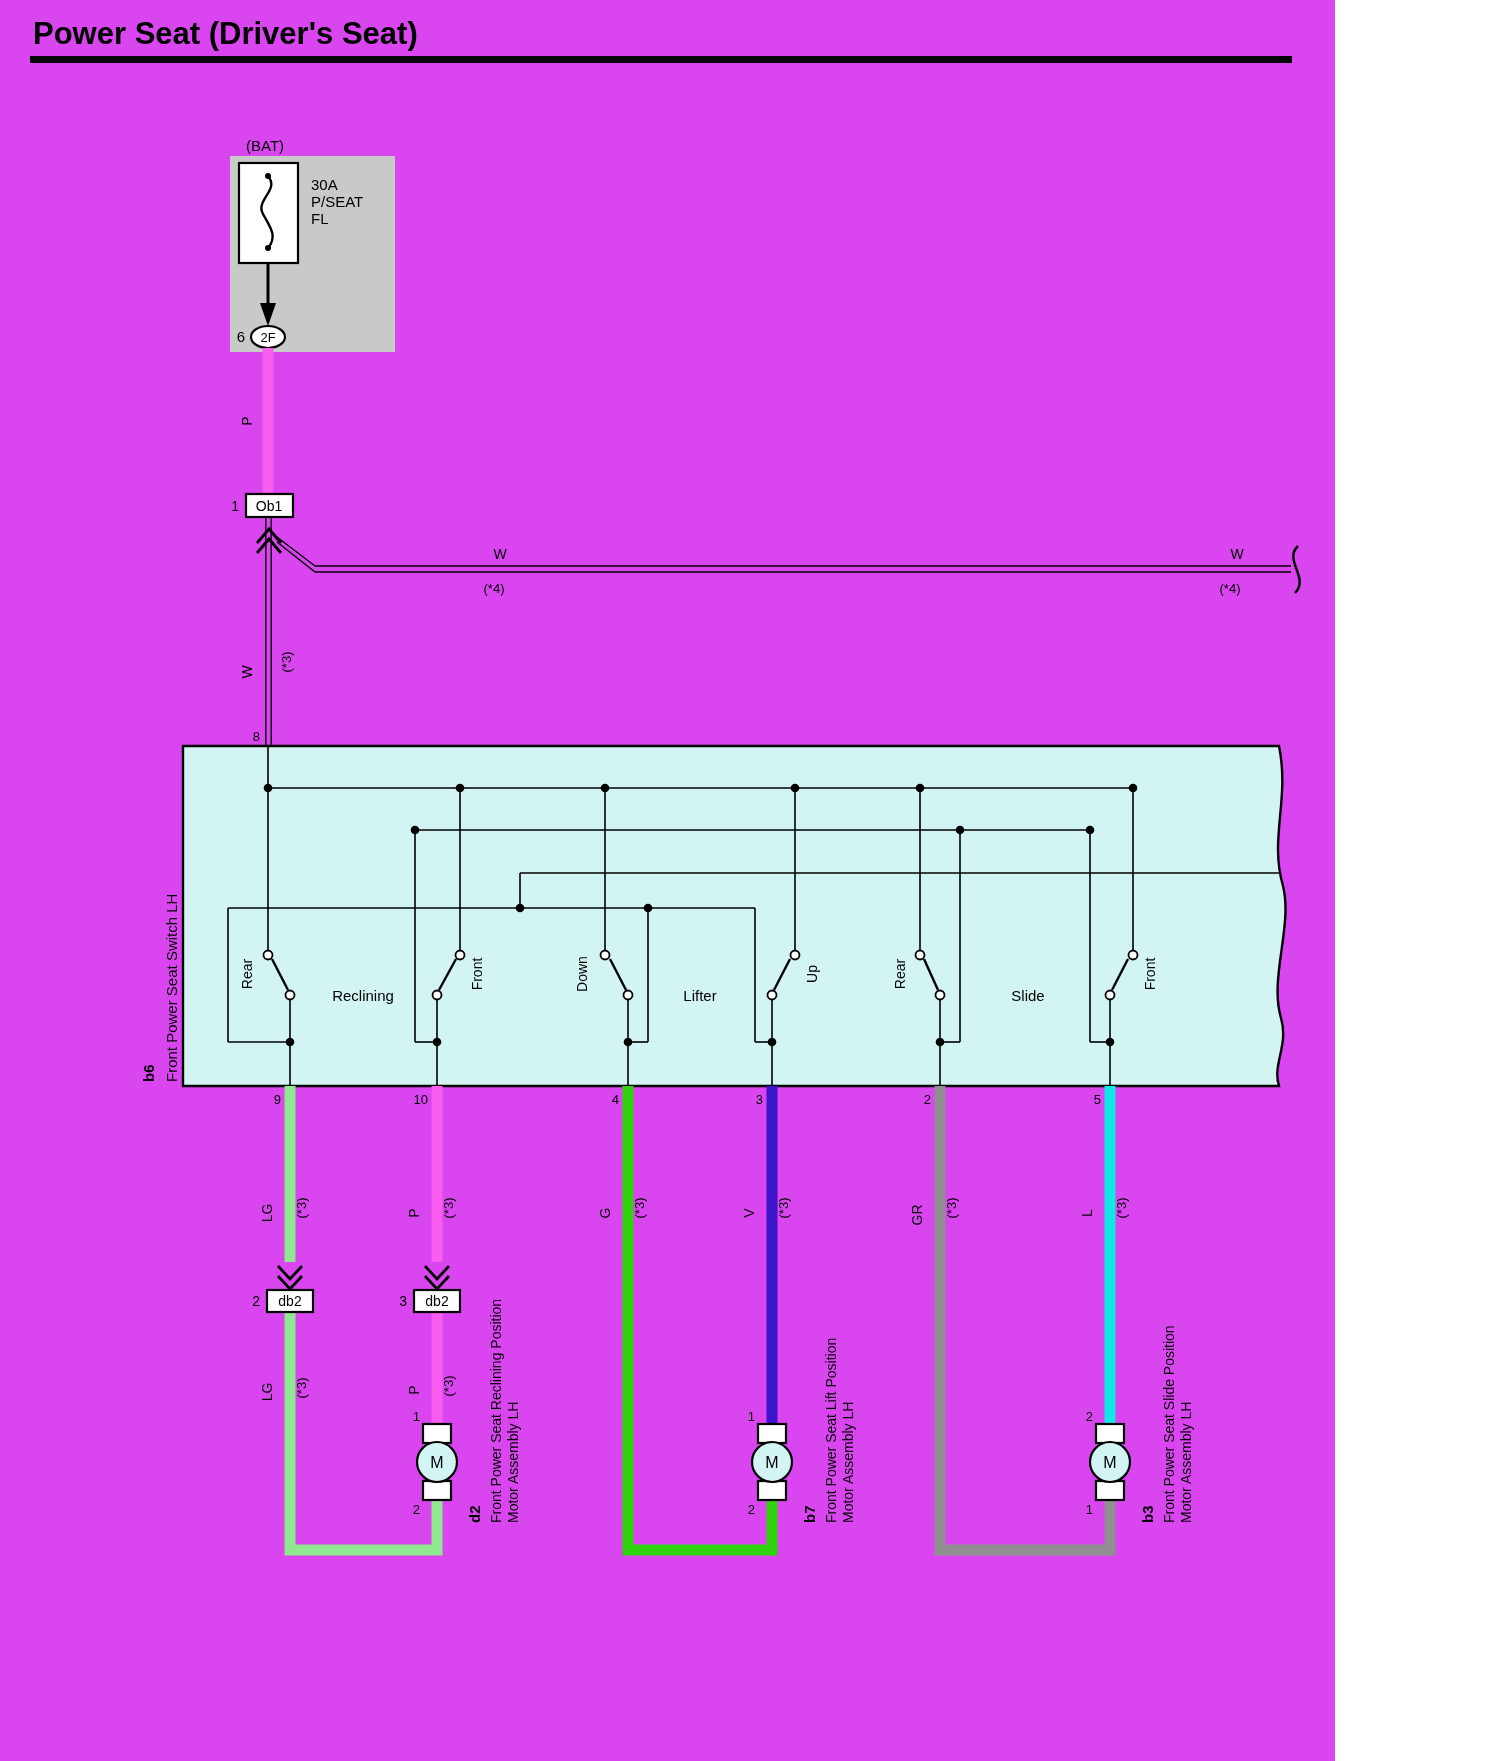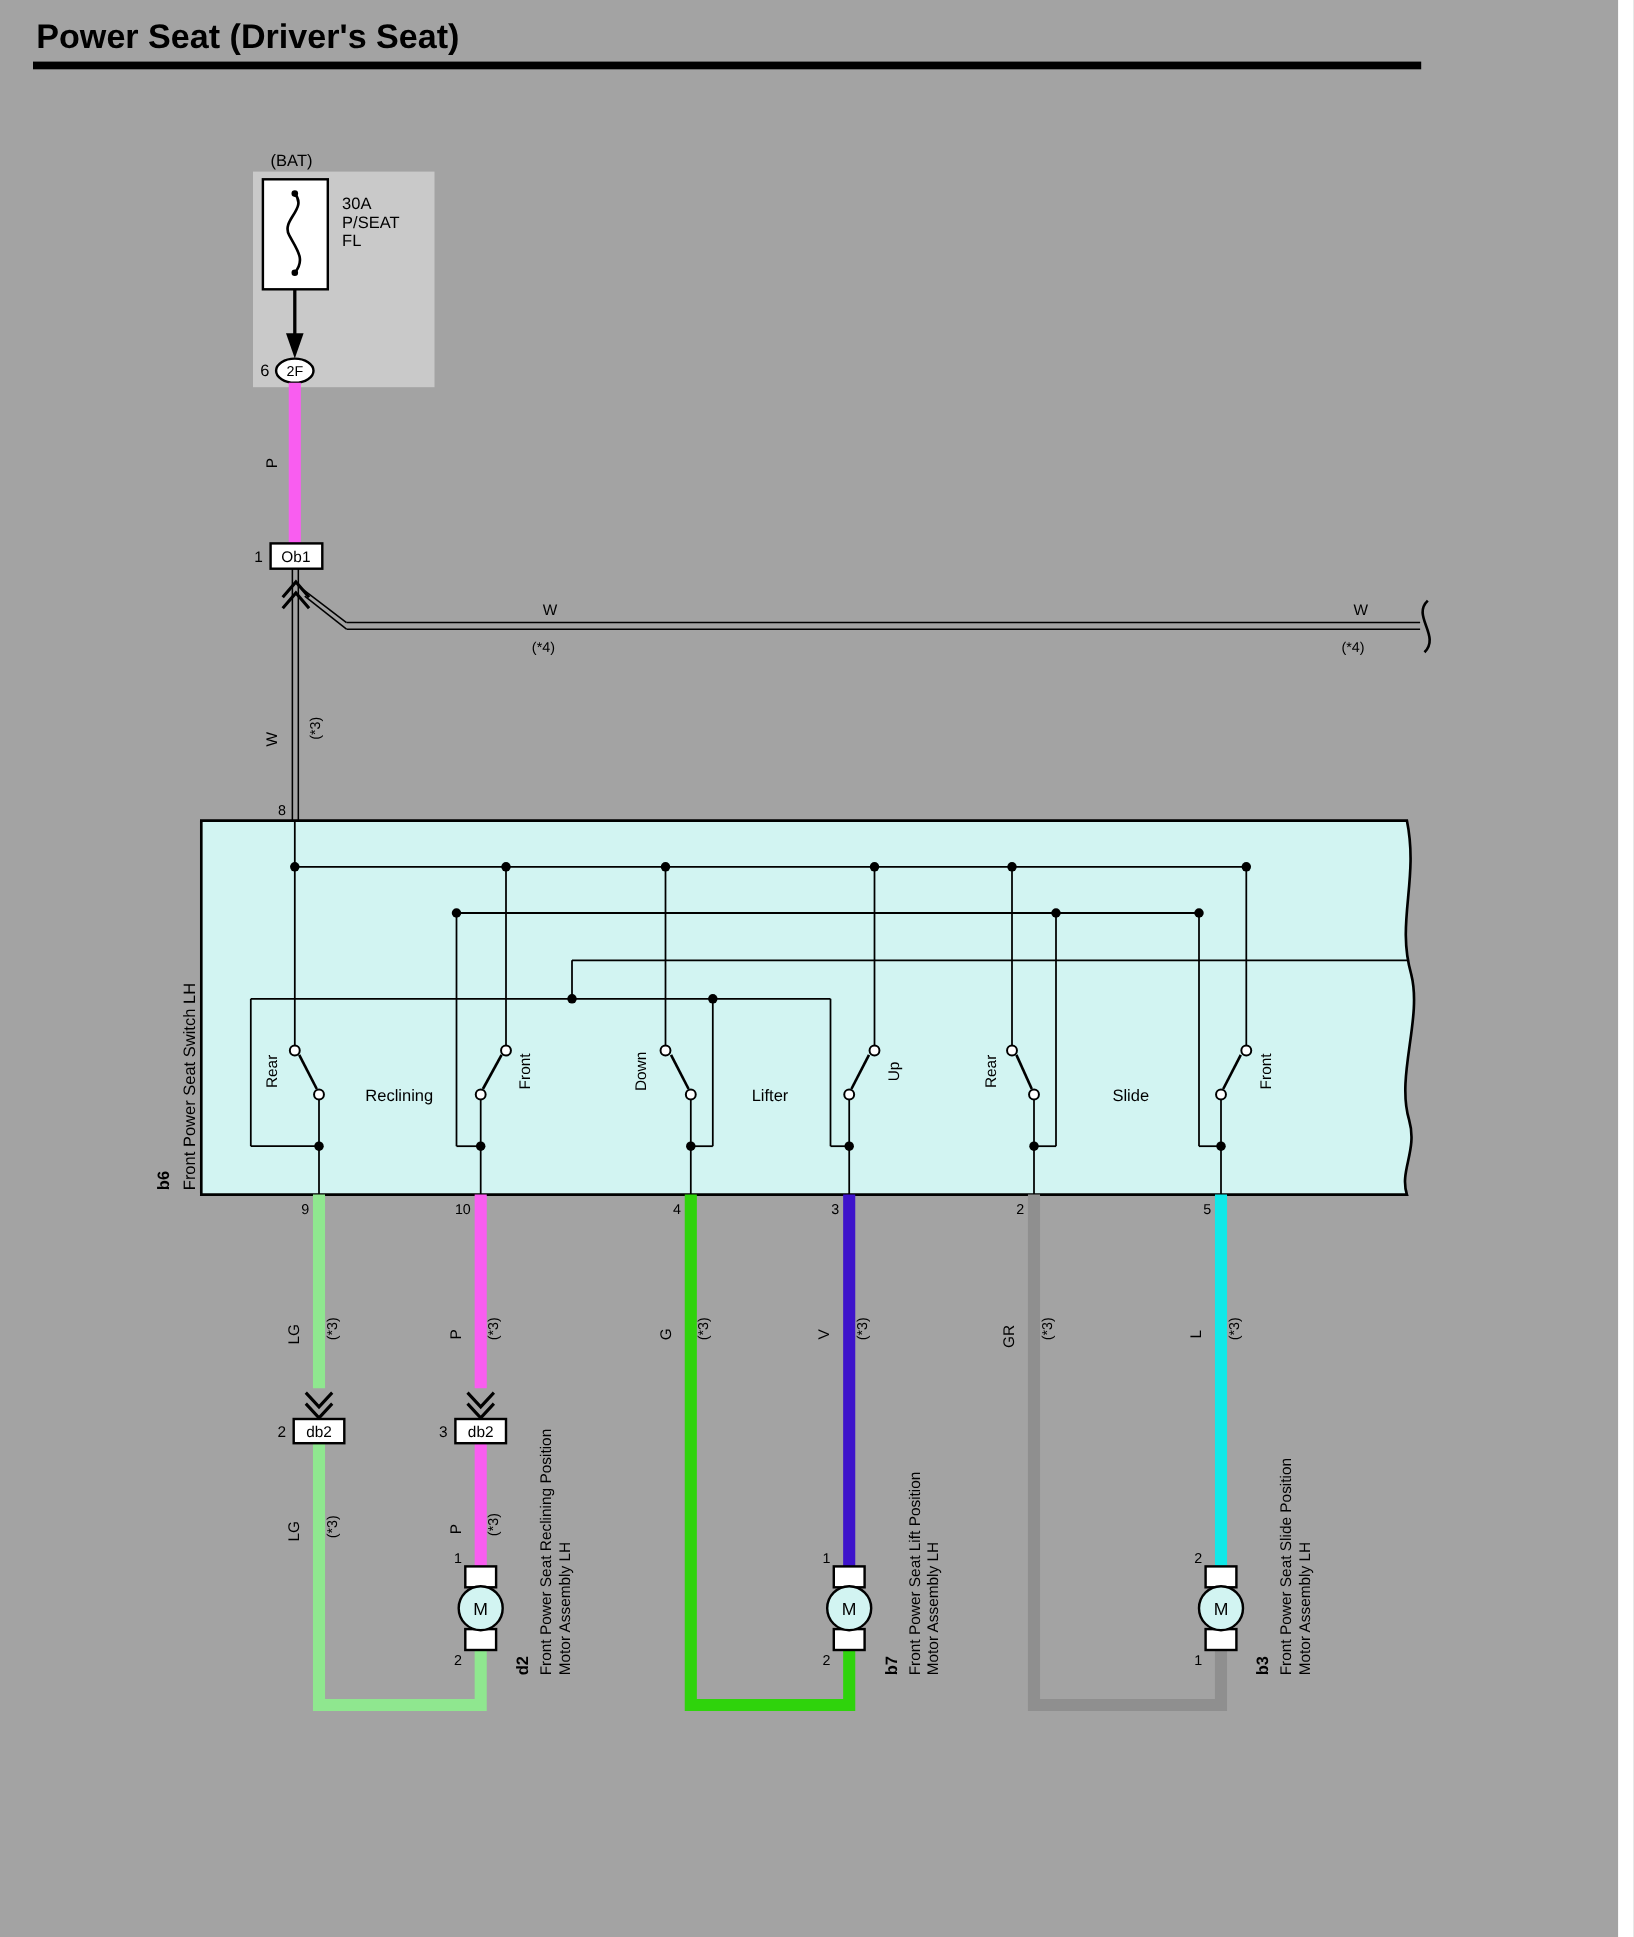--- a/index.html
+++ b/index.html
@@ -1,16 +1,16 @@
 <!DOCTYPE html>
 <html><head>
 <meta charset="utf-8">
 <style>
   html,body{margin:0;padding:0;background:#fff;}
-  .page{position:relative;width:1471px;height:1761px;background:#a3a3a3;overflow:hidden;}
+  .page{position:relative;width:1335px;height:1761px;background:#d946ef;overflow:hidden;}
   svg{display:block;}
   text{font-family:"Liberation Sans","DejaVu Sans",sans-serif;fill:#000;}
   .s13{font-size:13px}.s14{font-size:14px}.s15{font-size:15px}.s16{font-size:16px}
   .title{font-size:31px;font-weight:bold;}
   .b{font-weight:bold}
   .mid{text-anchor:middle}.end{text-anchor:end}
   .thin{stroke:#000;stroke-width:1.6;fill:none}
   .thin2{stroke:#000;stroke-width:1.4;fill:none}
   .med{stroke:#000;stroke-width:2.4;fill:none}
   .wire{fill:none;stroke-width:11}

